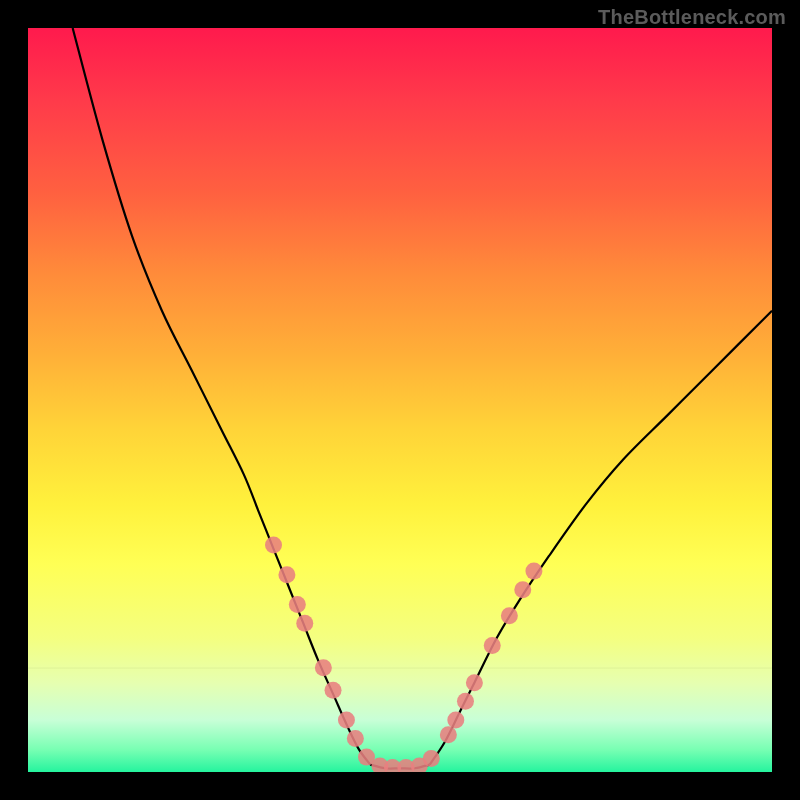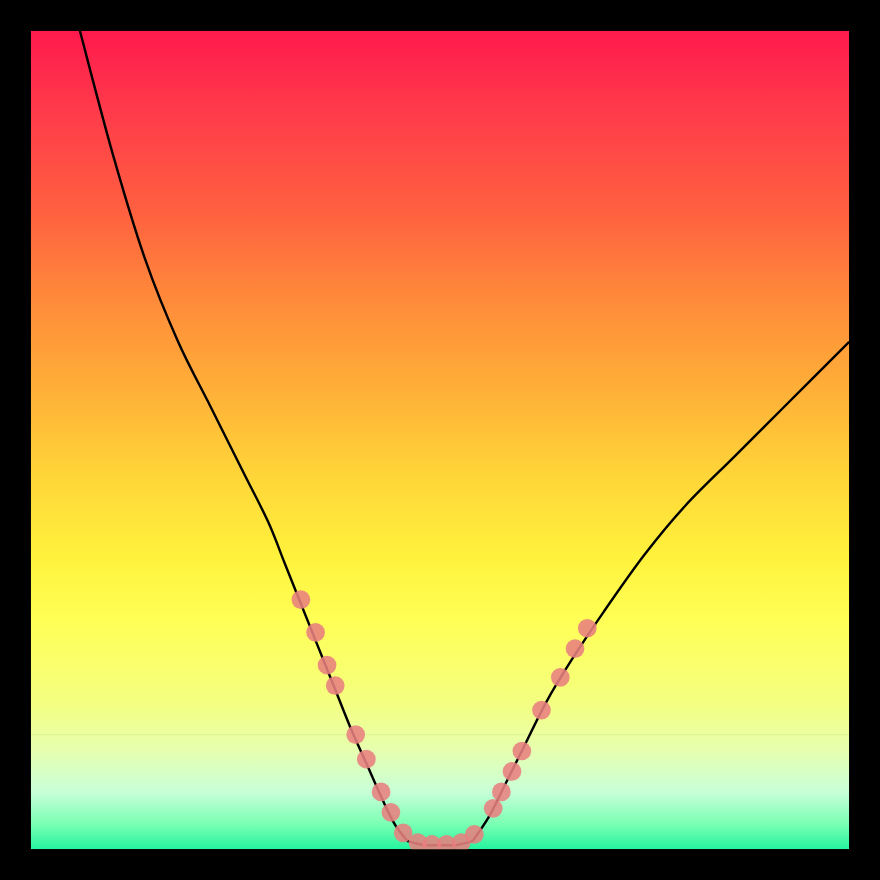--- a/index.html
+++ b/index.html
@@ -110,13 +110,14 @@
           <circle cx="427.79999999999995" cy="691.92" r="8.5" class="marker"></circle>
           <circle cx="437.472" cy="673.3199999999999" r="8.5" class="marker"></circle>
           <circle cx="446.4" cy="654.72" r="8.5" class="marker"></circle>
           <circle cx="464.256" cy="617.52" r="8.5" class="marker"></circle>
           <circle cx="481.368" cy="587.76" r="8.5" class="marker"></circle>
           <circle cx="494.76000000000005" cy="561.72" r="8.5" class="marker"></circle>
           <circle cx="505.92" cy="543.12" r="8.5" class="marker"></circle>
         </g>
     </svg>
   </div>
+  <div class="watermark">TheBottleneck.com</div>
 </div>
 
 </body></html>

